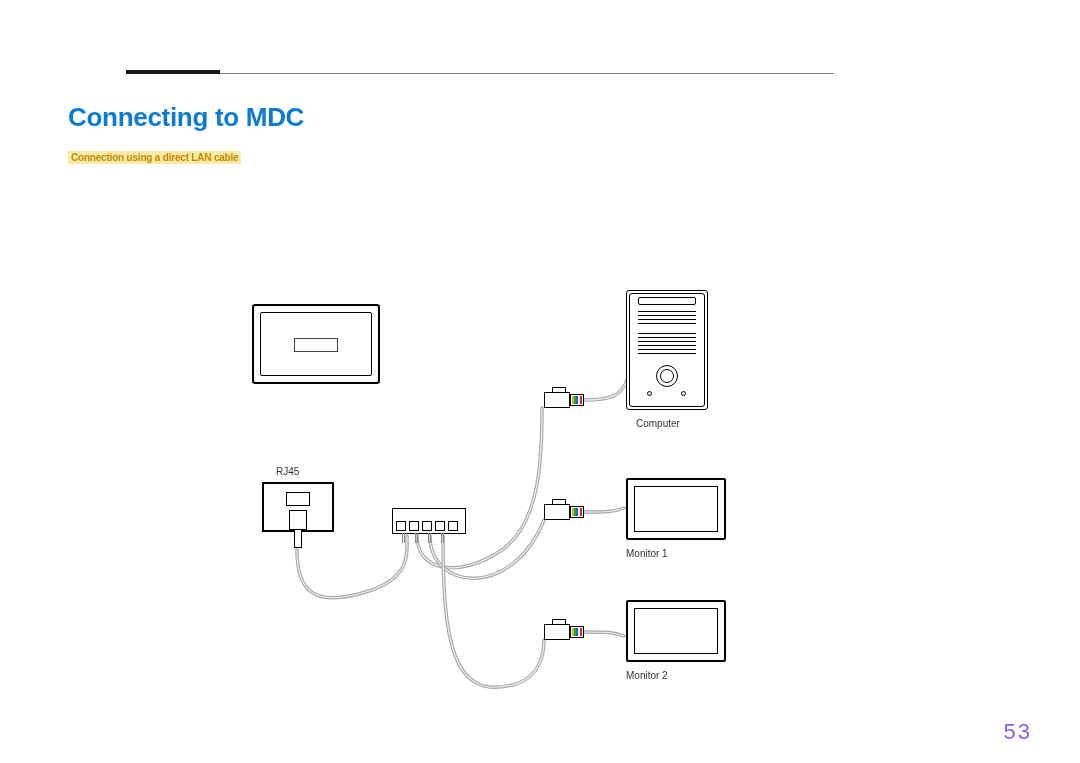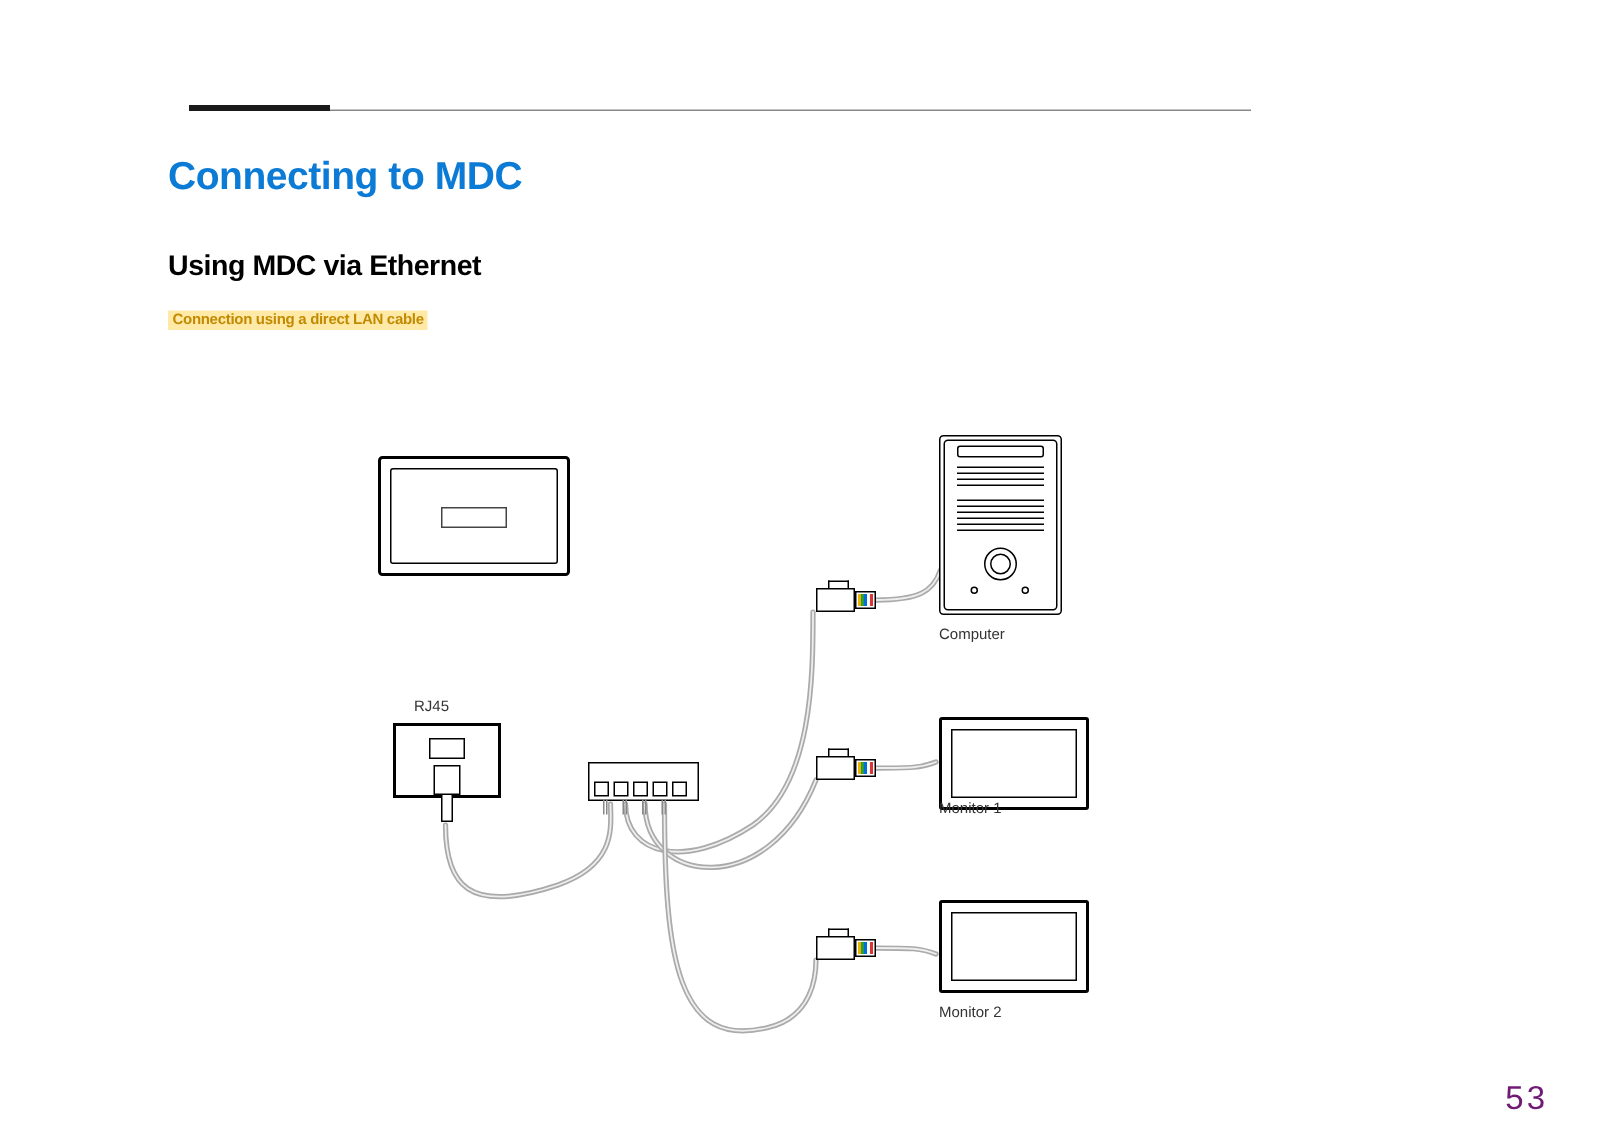--- a/index.html
+++ b/index.html
@@ -5,21 +5,21 @@
   * { box-sizing: border-box; margin: 0; padding: 0; }
   body {
     width: 1080px;
     height: 763px;
     background: #fff;
     font-family: "Segoe UI", Arial, sans-serif;
     color: #000;
     position: relative;
   }
   .page {
-    padding: 66px 60px 0 112px;
+    padding: 66px 60px 0 68px;
   }
   .header-line-thick {
     position: absolute;
     top: 70px; left: 126px;
     width: 94px;
     height: 4px;
     background: #1a1a1a;
   }
   .header-line-thin {
     position: absolute;
@@ -214,38 +214,37 @@
   }
   svg.cables path.inner {
     stroke: #eee;
     stroke-width: 1.2;
   }
 
   .page-number {
     position: absolute;
     right: 48px; bottom: 18px;
     font-size: 22px;
-    color: #701a75;
+    color: #8b5cf6;
     letter-spacing: 2px;
   }
 
   .slot {
     position:absolute; left:50%; transform:translateX(-50%);
     width:44px; height:14px; border:1px solid #444;
   }
 </style>
 </head>
 <body>
 
 <div class="page">
   <div class="header-line-thick"></div>
   <div class="header-line-thin"></div>
 
   <h1 class="h1">Connecting to MDC</h1>
-  <h2 class="h2">Using MDC via Ethernet</h2>
   <div><span class="h3">Connection using a direct LAN cable</span></div>
 </div>
 
 <div class="diagram">
 
   <svg class="cables" viewBox="0 0 560 430">
 
     <path d="M45 260 C45 300, 60 320, 120 300 C160 286, 155 260, 155 246"></path>
     <path class="inner" d="M45 260 C45 300, 60 320, 120 300 C160 286, 155 260, 155 246"></path>
 
@@ -307,26 +306,26 @@
     <div class="line" style="top:46px;"></div>
     <div class="line" style="top:50px;"></div>
     <div class="line" style="top:54px;"></div>
     <div class="line" style="top:58px;"></div>
     <div class="line" style="top:62px;"></div>
     <div class="circle1"></div>
     <div class="circle2"></div>
     <div class="btn" style="top:100px; left:20px;"></div>
     <div class="btn" style="top:100px; left:54px;"></div>
   </div>
-  <div class="label" style="left:374px; top:128px;">Computer</div>
+  <div class="label" style="left:384px; top:128px;">Computer</div>
 
   <div class="small-monitor" style="left:374px; top:188px;">
     <div class="scr"></div>
   </div>
-  <div class="label" style="left:374px; top:244px;">Monitor 1</div>
+  <div class="label" style="left:374px; top:258px;">Monitor 1</div>
 
   <div class="small-monitor" style="left:374px; top:310px;">
     <div class="scr"></div>
   </div>
   <div class="label" style="left:374px; top:380px;">Monitor 2</div>
 
   <div class="cable-plug" style="left:292px; top:100px;">
     <div class="body"></div>
       <div class="tip"></div>
       <div class="color"></div>

